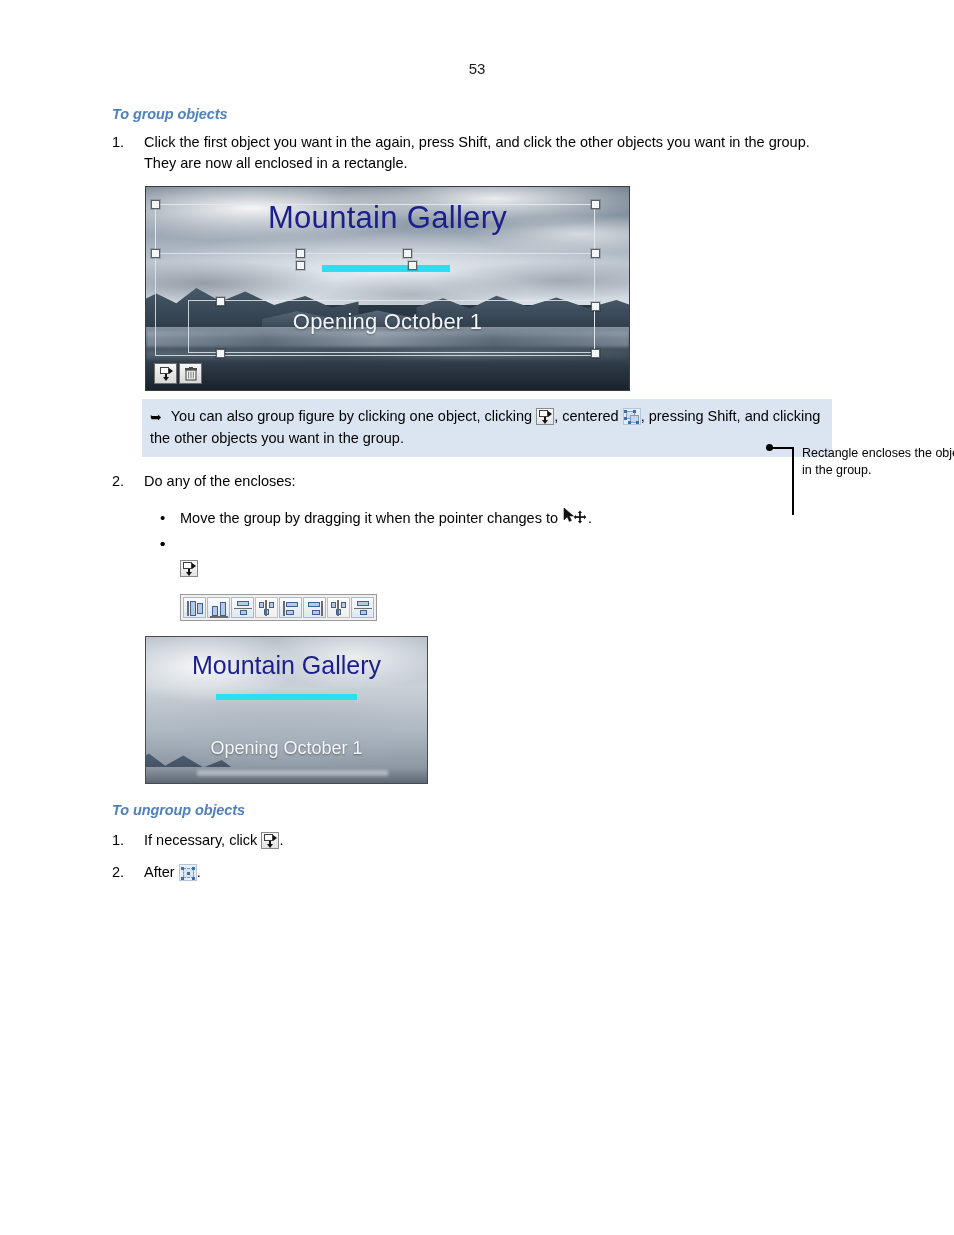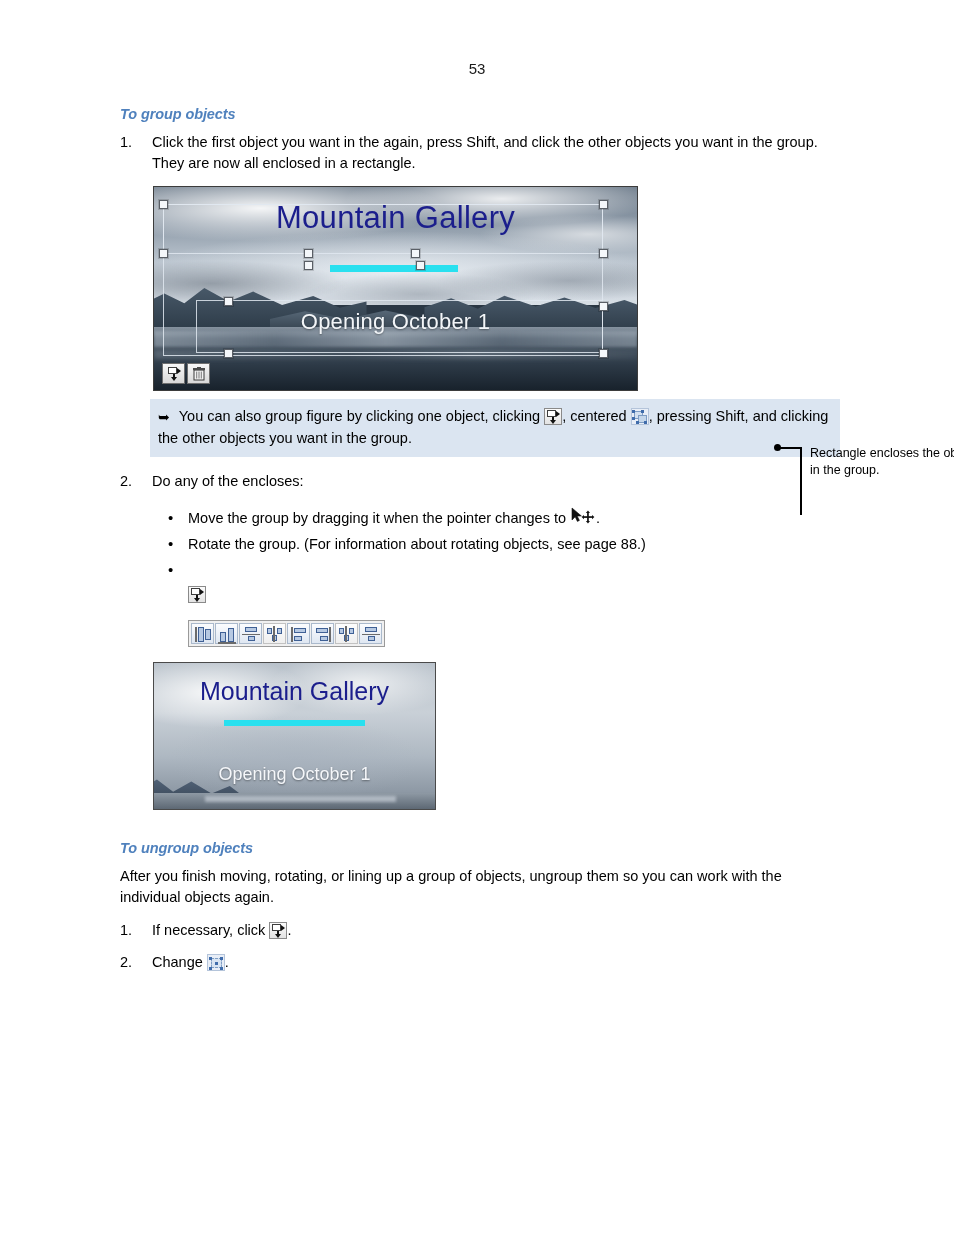--- a/index.html
+++ b/index.html
@@ -22,21 +22,21 @@
     width: 954px;
     text-align: center;
     font-size: 15px;
     color: #1a1a1a;
   }
 
   
   .content {
     position: absolute;
     top: 106px;
-    left: 120px;
+    left: 112px;
     width: 724px;
   }
 
   h2.section-heading {
     margin: 0 0 10px 0;
     font-size: 14.5px;
     font-weight: bold;
     font-style: italic;
     color: #4f81bd;
     letter-spacing: -0.1px;
@@ -542,21 +542,20 @@
             <polygon points="11.6,10.05 14,7.9 14,12.2"></polygon>
             <polygon points="24.4,10.05 22,7.9 22,12.2"></polygon>
             <polygon points="17.95,3.6 15.9,6 20,6"></polygon>
             <polygon points="17.95,16.5 15.9,14.1 20,14.1"></polygon>
           </g>
         </svg>
       </span><span>.</span>
     </li>
     <li>
       <span class="dot">•</span>
-      <span>Rotate the group. (For information about rotating objects, see page 88.)</span>
     </li>
     <li>
       <span class="dot">•</span>
       <br>
       <span class="icon-inline icon-arrange">
         <span class="sq"></span><span class="ar-r"></span><span class="stem-d"></span><span class="ar-d"></span>
       </span>
     </li>
   </ul>
 
@@ -612,38 +611,37 @@
   <div class="figure2">
     <div class="fig2-sky"></div>
     <div class="fig2-mtn"></div>
     <div class="fig2-water"></div>
     <div class="fig2-title">Mountain Gallery</div>
     <div class="fig2-line"></div>
     <div class="fig2-sub">Opening October 1</div>
   </div>
 
   
-  <h2 class="section-heading" style="margin-top:30px;">To ungroup objects</h2>
-
-  <p class="body-text">After you finish moving, rotating, or lining up a group of objects, ungroup them so you can work with the individual objects again.</p>
+  <h2 class="section-heading" style="margin-top:18px;">To ungroup objects</h2>
+
 
   <div class="step" style="margin-top:12px;">
     <span class="num">1.</span>
     <span class="step-text">
       <span>If necessary, click</span>
       <span class="icon-inline icon-arrange">
         <span class="sq"></span><span class="ar-r"></span><span class="stem-d"></span><span class="ar-d"></span>
       </span><span>.</span>
     </span>
   </div>
 
   <div class="step" style="margin-top:11px;">
     <span class="num">2.</span>
     <span class="step-text">
-      <span>Change</span>
+      <span>After</span>
       <span class="icon-inline icon-ungroup">
         <span class="r1"></span>
         <span class="hd" style="left:1.5px;top:1.5px;"></span>
         <span class="hd" style="left:12.5px;top:1.5px;"></span>
         <span class="hd" style="left:1.5px;top:11.5px;"></span>
         <span class="hd" style="left:12.5px;top:11.5px;"></span>
         <span class="hd" style="left:7px;top:6.5px;"></span>
       </span><span>.</span>
     </span>
   </div>

